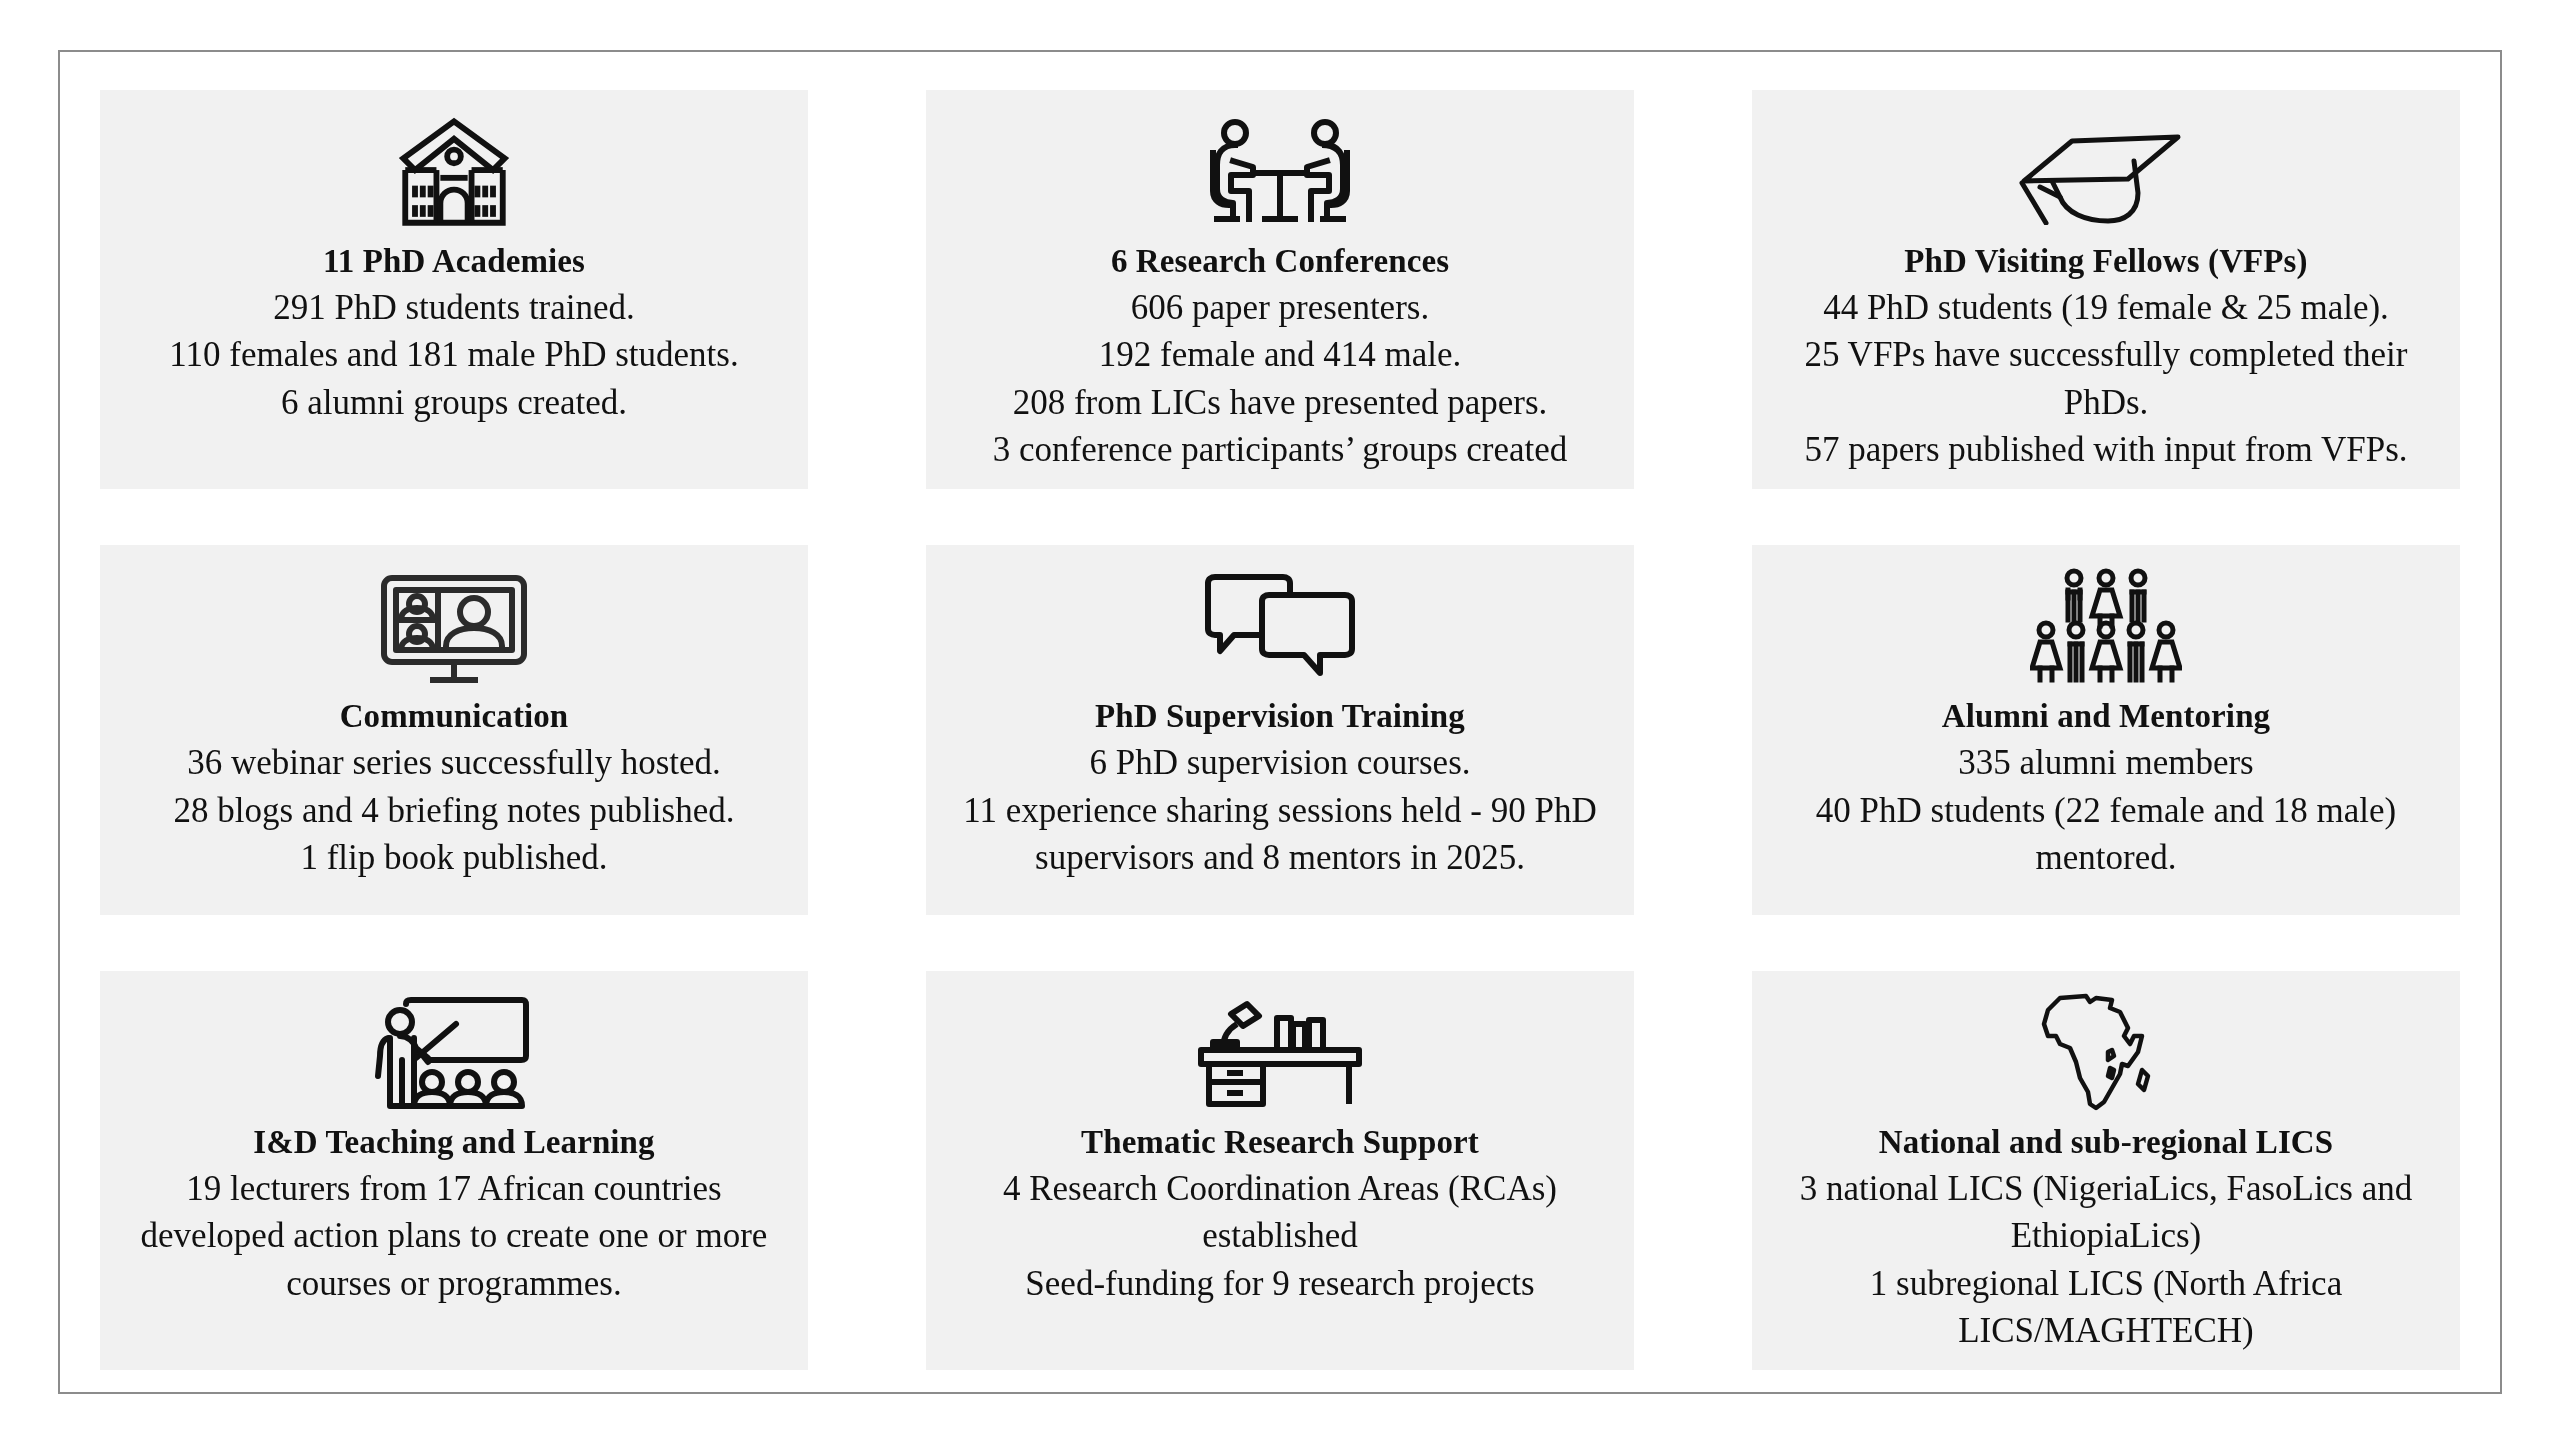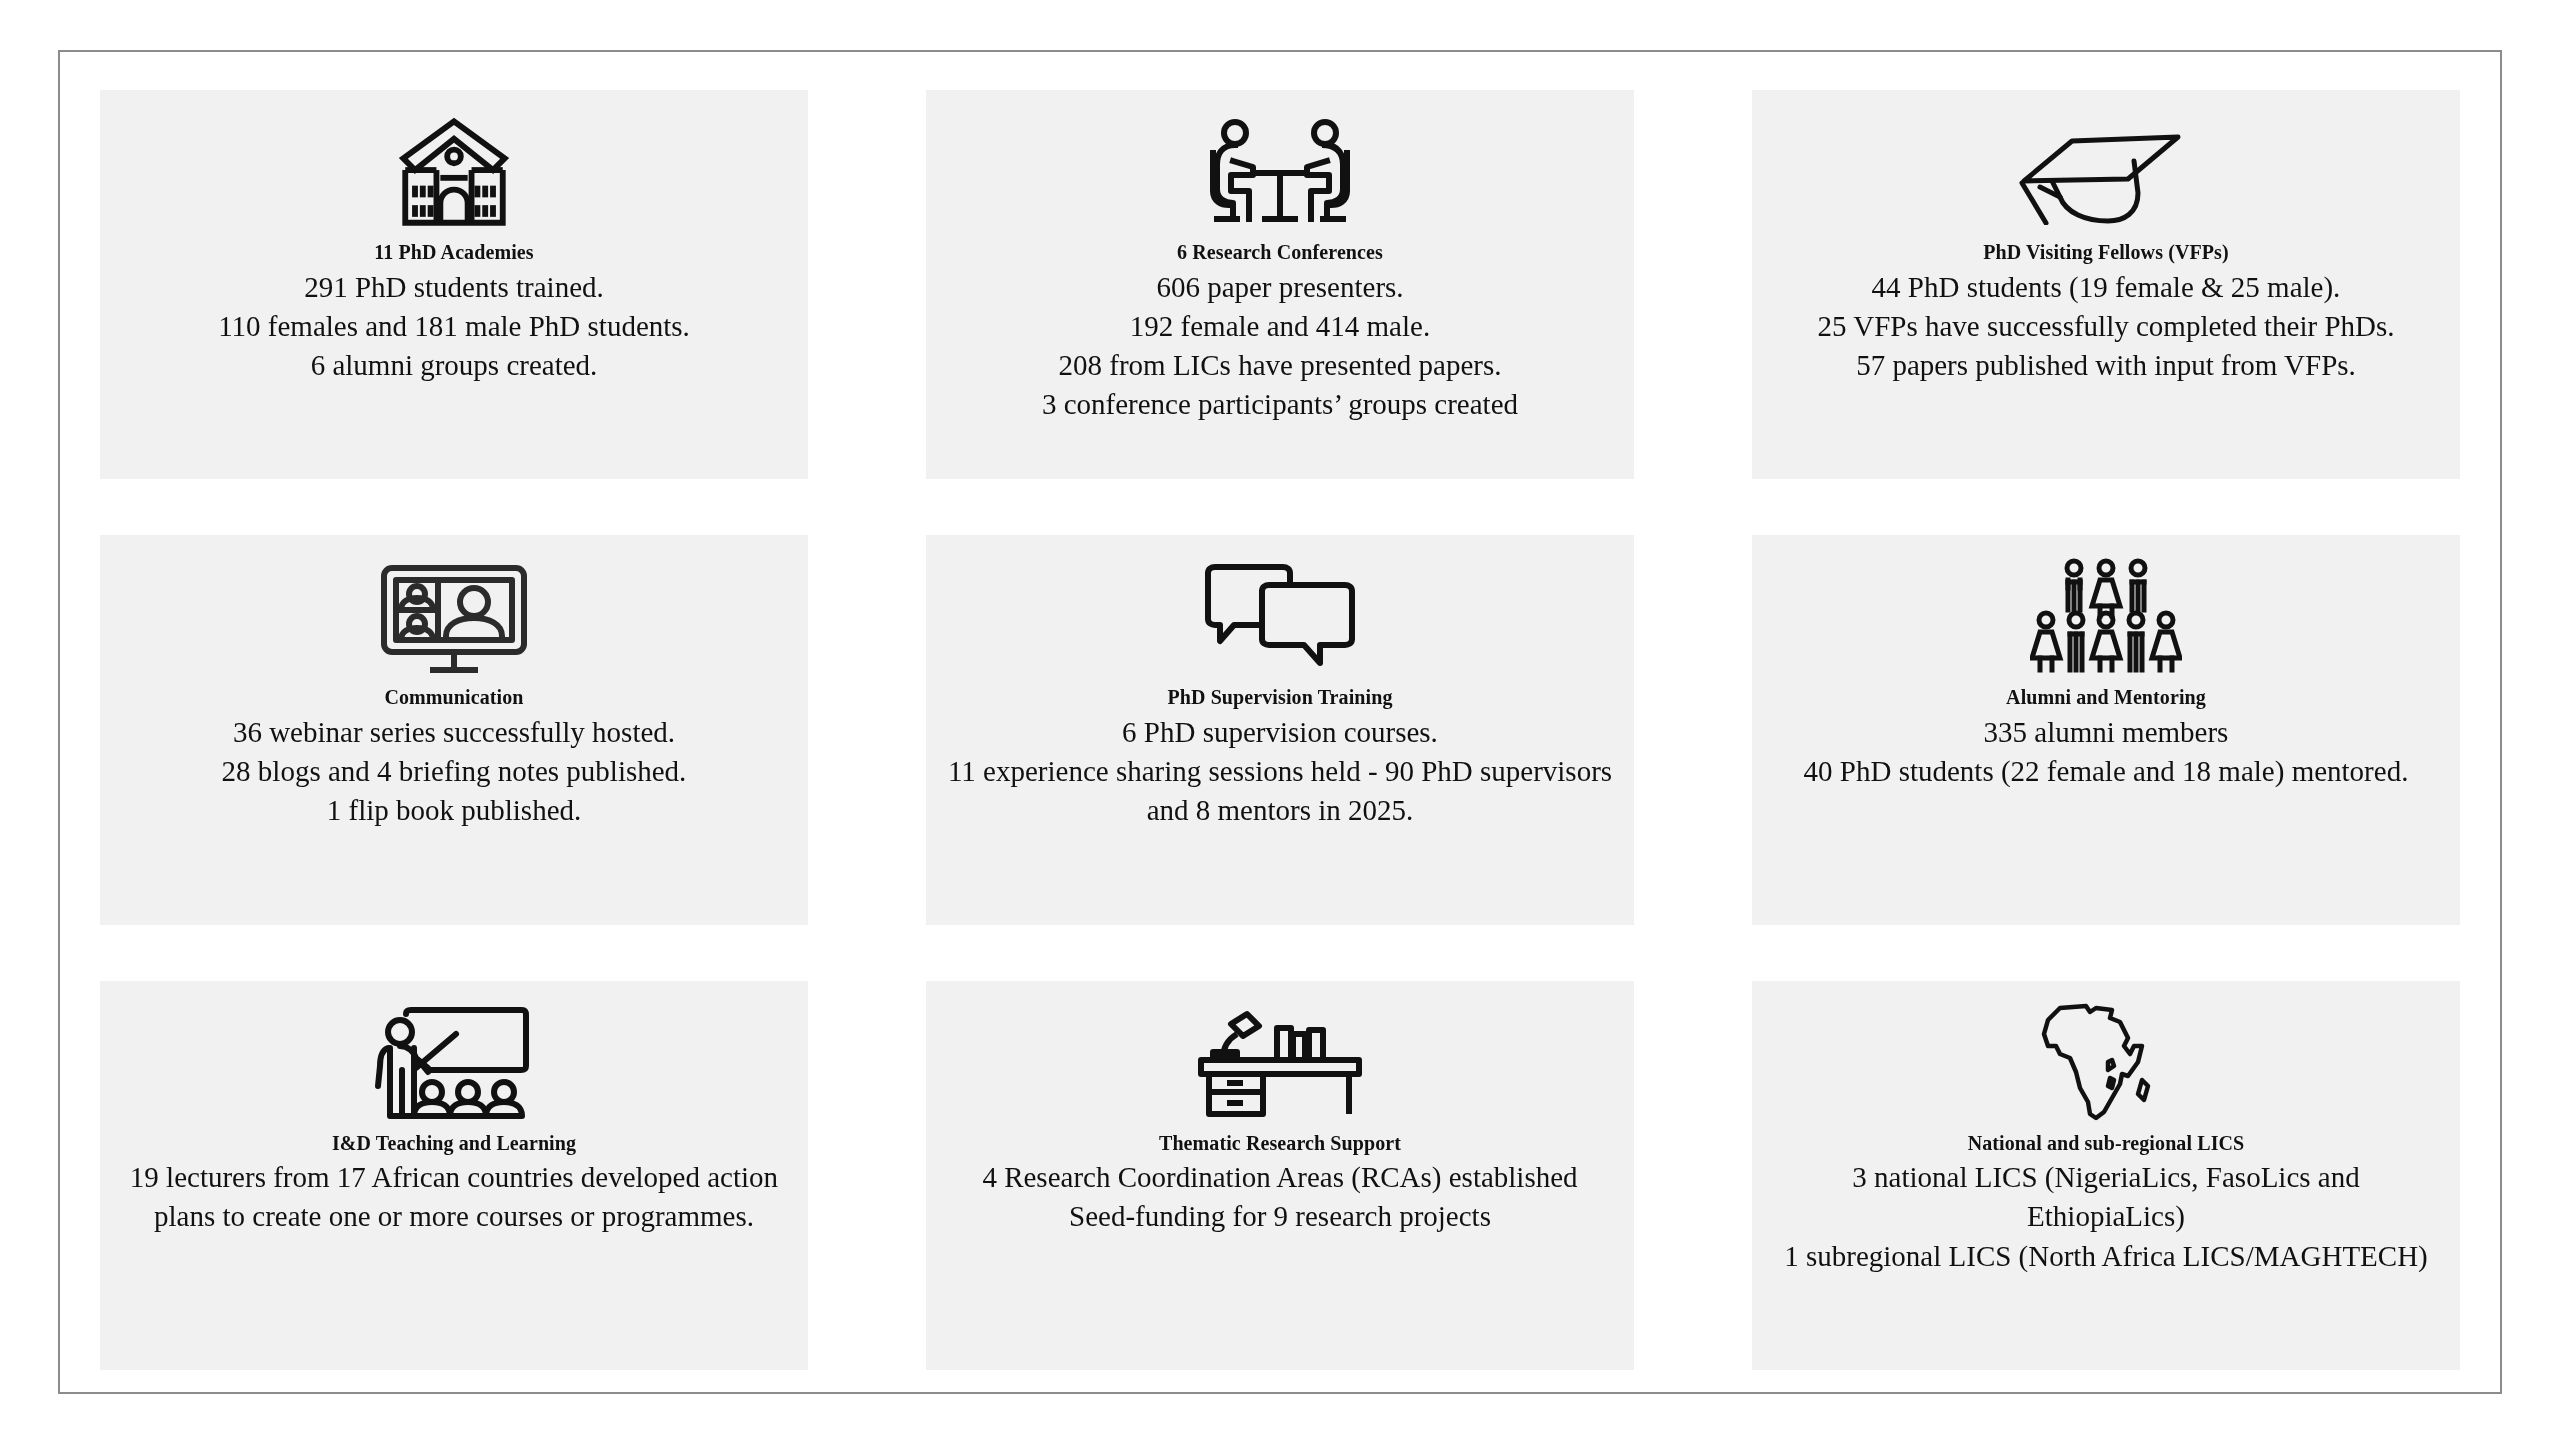--- a/index.html
+++ b/index.html
@@ -51,27 +51,27 @@
     display: flex;
     align-items: center;
     justify-content: center;
     margin-bottom: 4px;
   }
   .card-icon svg {
     display: block;
   }
   .card-title {
     font-weight: bold;
-    font-size: 20px;
+    font-size: 33px;
     line-height: 1.28;
     letter-spacing: 0.1px;
     margin-bottom: 2px;
   }
   .card-lines {
-    font-size: 29px;
+    font-size: 35px;
     line-height: 1.35;
     max-width: 98%;
   }
   .card-line { white-space: pre-wrap; }
 
   
   .icon-school svg   { width: 156px; height: 118px; }
   .icon-meeting svg  { width: 170px; height: 110px; }
   .icon-cap svg      { width: 180px; height: 106px; }
   .icon-video svg    { width: 160px; height: 126px; }

